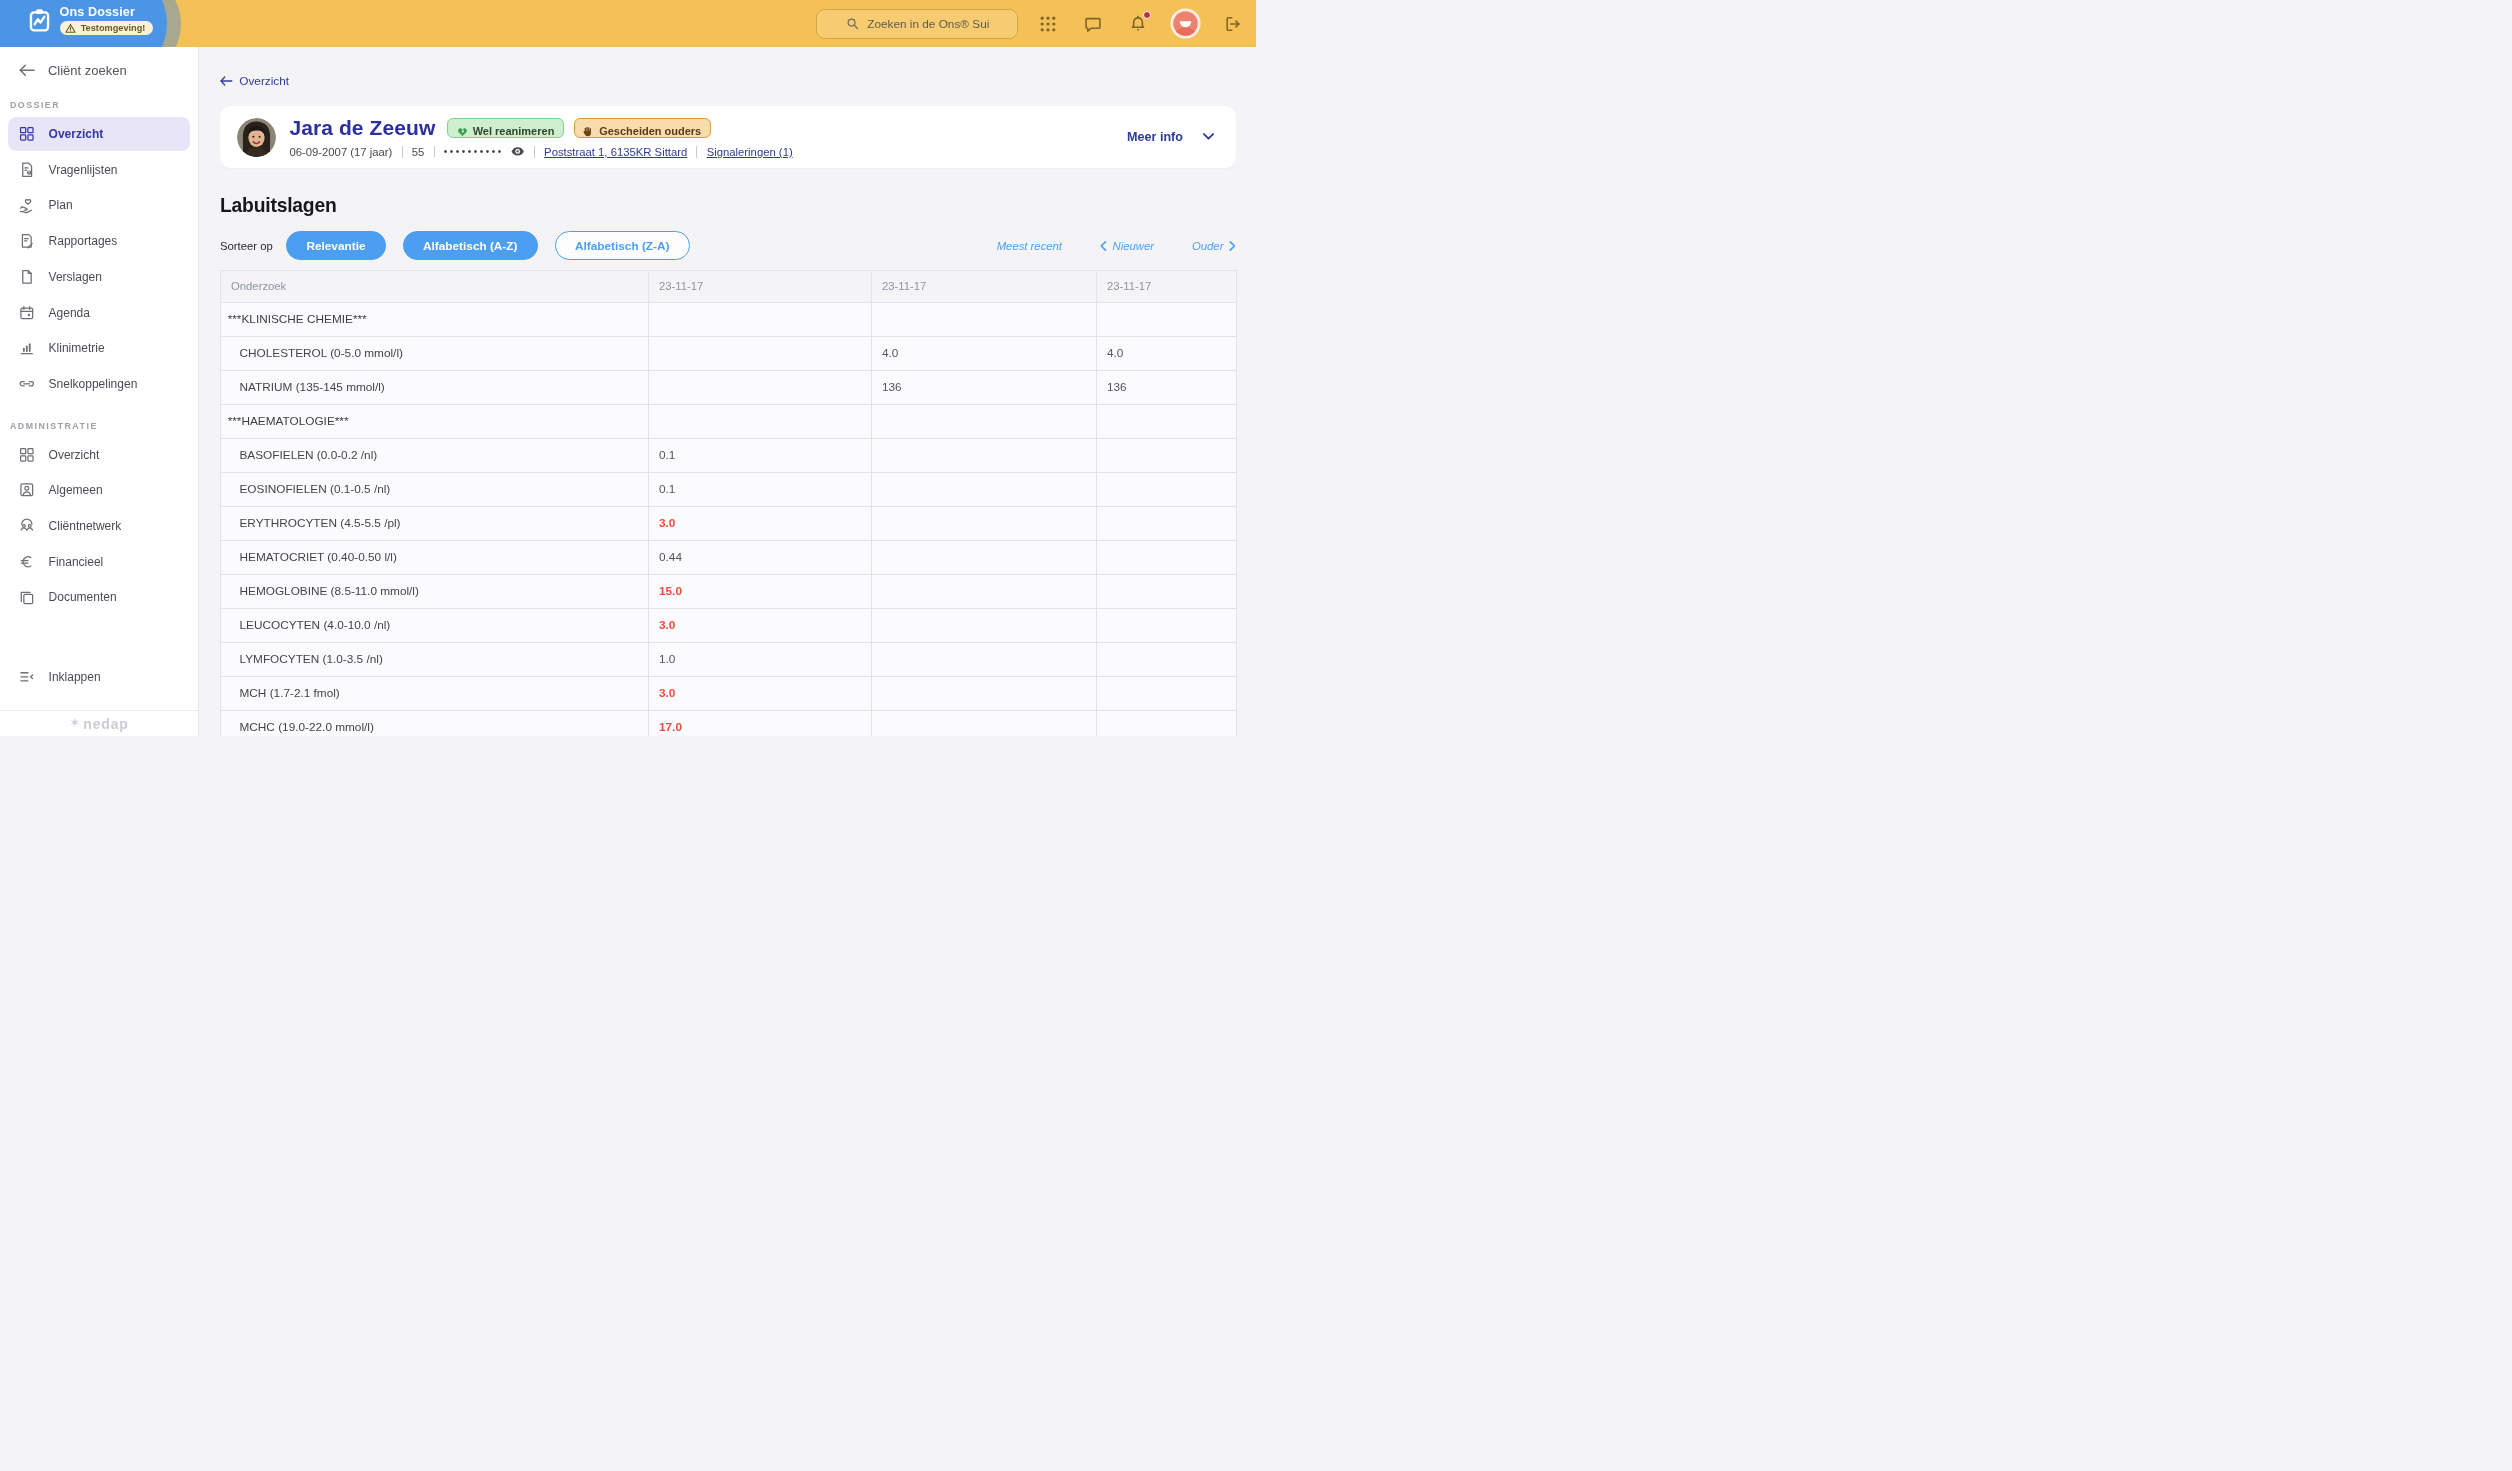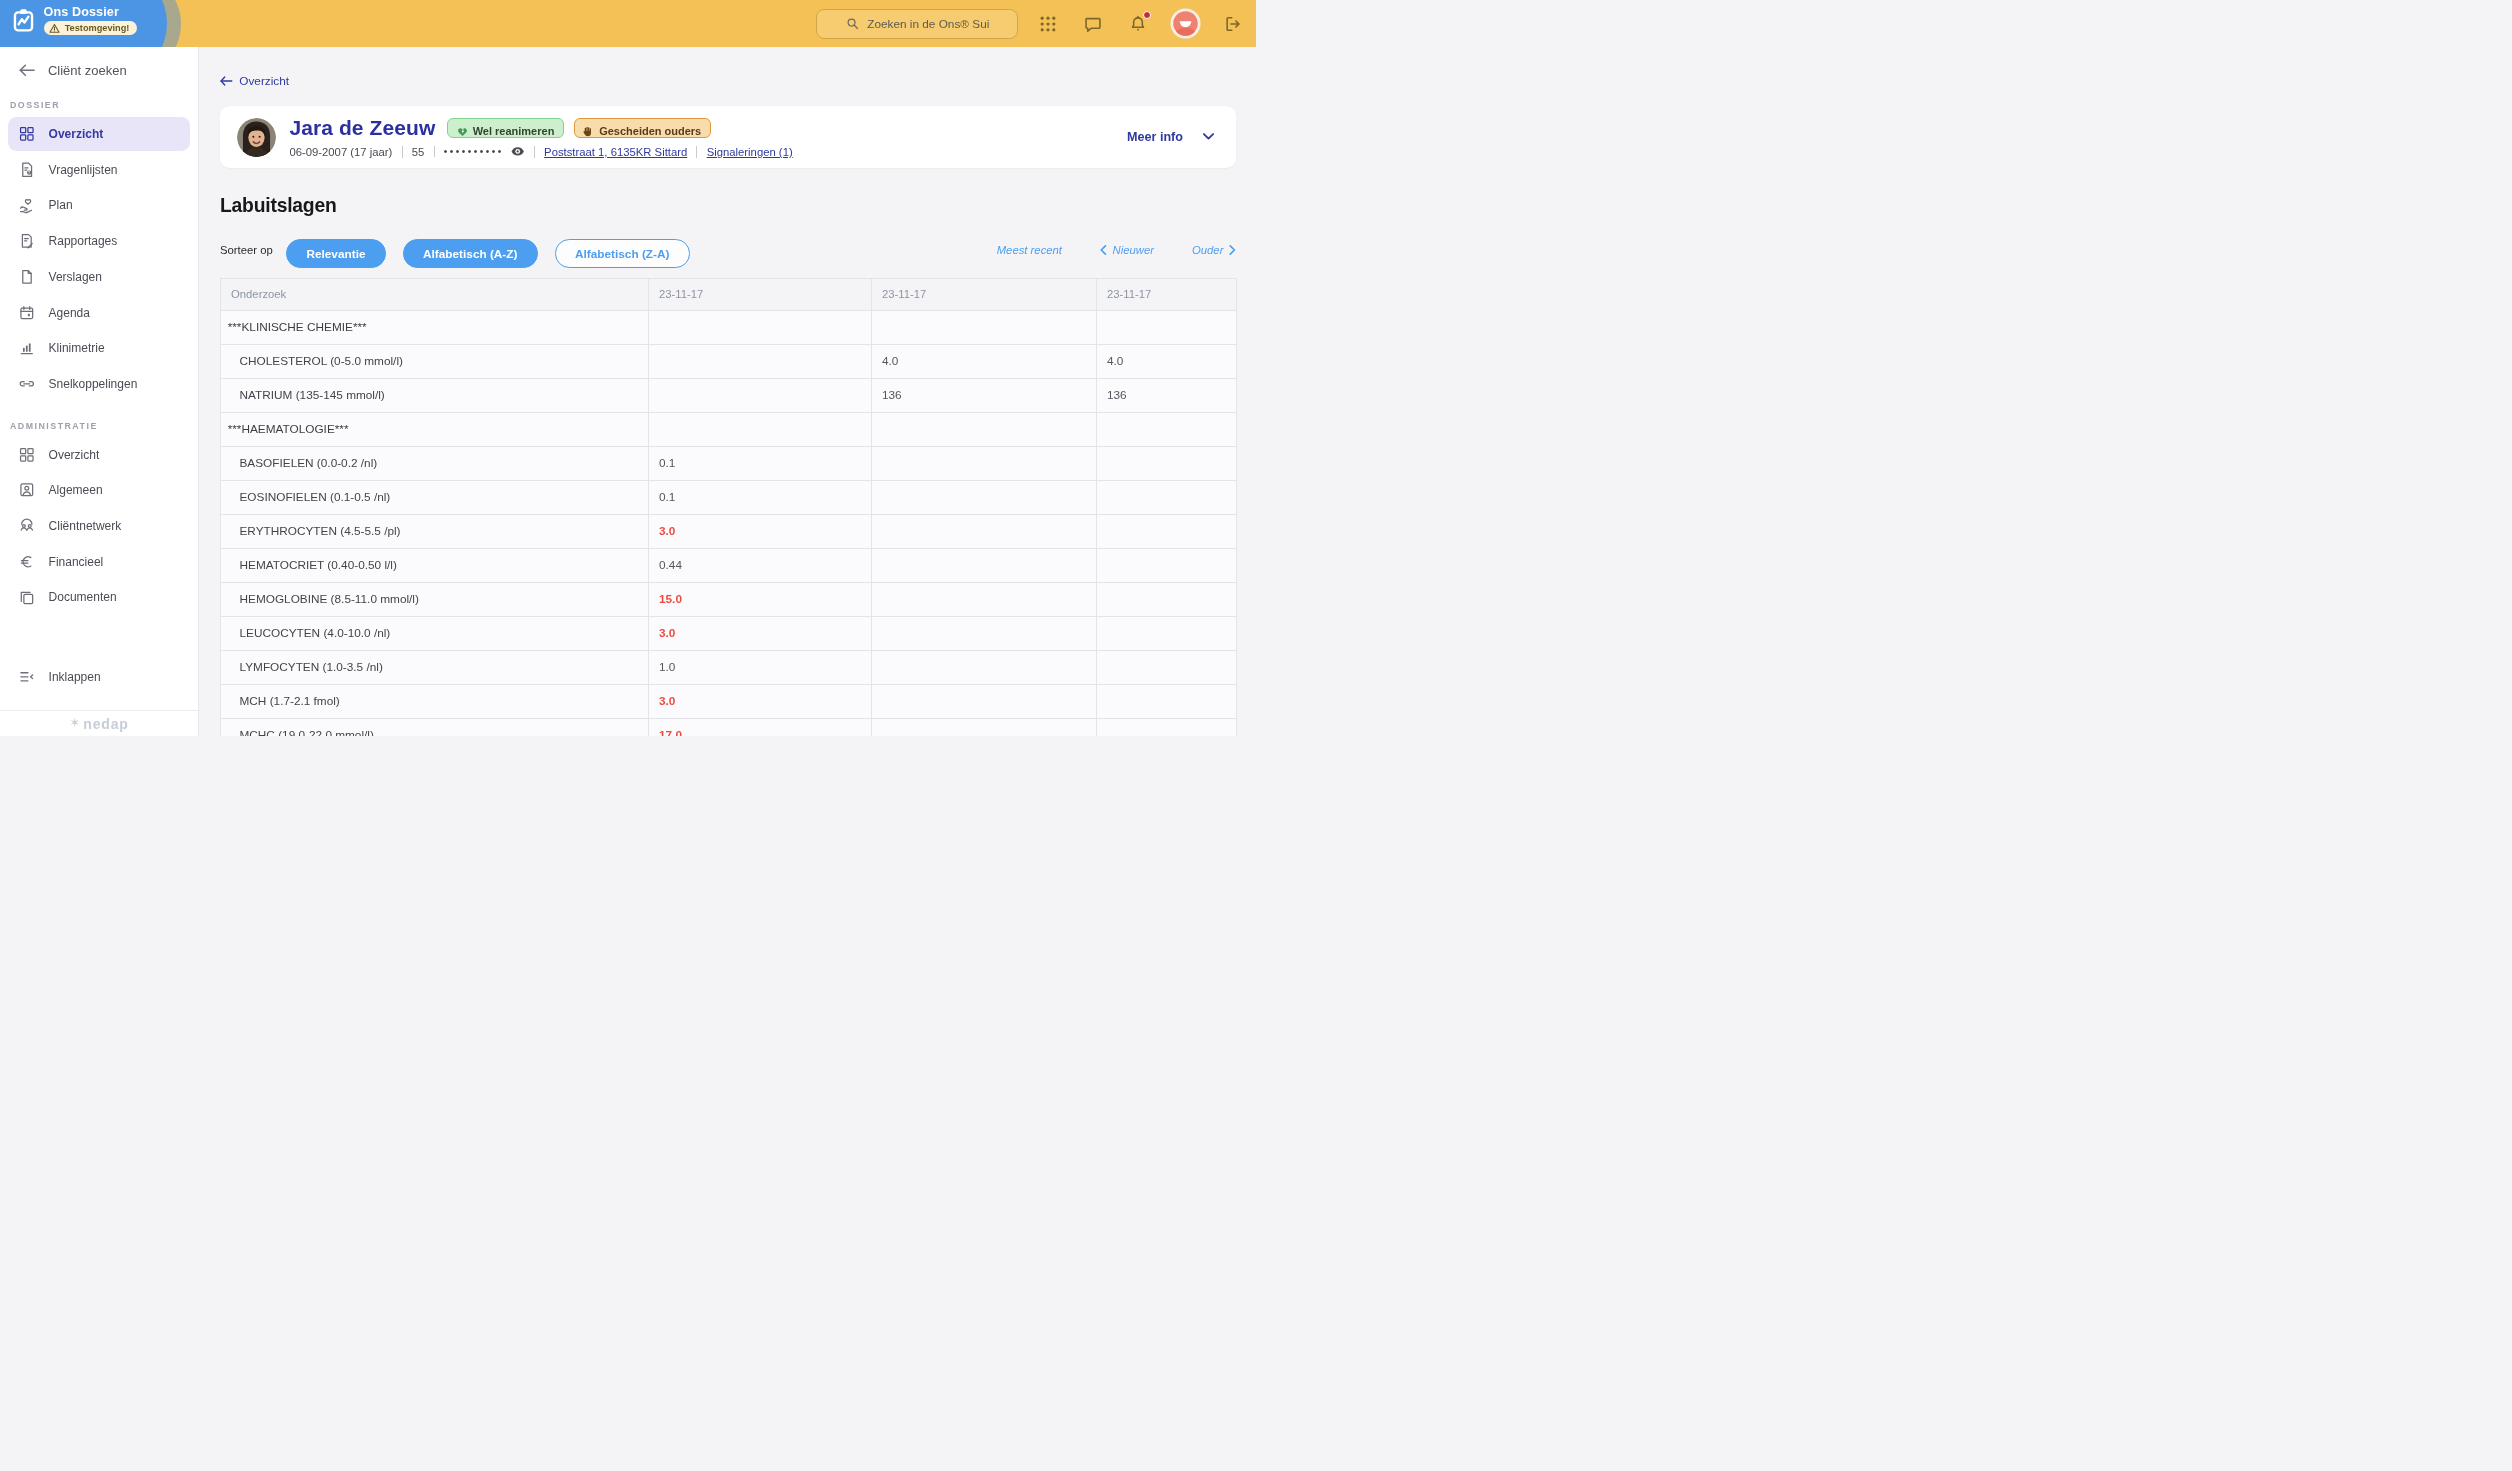--- a/index.html
+++ b/index.html
@@ -15,21 +15,21 @@
   html,body{width:1256px;height:736px;overflow:hidden;}
   body{font-family:"Liberation Sans","DejaVu Sans",sans-serif;background:var(--page-bg);-webkit-font-smoothing:antialiased;}
   .page{position:relative;width:1256px;height:736px;display:flex;flex-direction:column;}
 
   
   .topbar{position:relative;height:47px;flex:0 0 47px;background:var(--header-orange);overflow:hidden;z-index:5;}
   .blob-sage{position:absolute;left:0;top:0;width:128px;height:47px;background:var(--curve-sage);}
   .blob-sage::after{content:"";position:absolute;left:77px;top:-28.5px;width:104px;height:104px;border-radius:50%;background:var(--curve-sage);}
   .blob-blue{position:absolute;left:0;top:0;width:124px;height:47px;background:var(--brand-blue);}
   .blob-blue::after{content:"";position:absolute;left:86px;top:-25px;width:81px;height:97px;border-radius:50%;background:var(--brand-blue);}
-  .brand{position:absolute;left:11px;top:5px;display:flex;align-items:center;gap:7.6px;z-index:3;}
+  .brand{position:absolute;left:27px;top:5px;display:flex;align-items:center;gap:7.6px;z-index:3;}
   .brand-icon svg{width:25px;height:25px;display:block;}
   .brand-title{color:#fff;font-size:12.6px;font-weight:bold;line-height:14.3px;letter-spacing:0.1px;}
   .env-badge{margin-top:1.7px;display:inline-flex;align-items:center;gap:4.2px;background:#FBF2D9;border-radius:9.2px;padding:1.7px 7.6px 1.7px 5.9px;}
   .env-badge span{font-size:9.2px;font-weight:bold;color:#6B5B21;}
   .topbar-right{position:absolute;right:13.4px;top:0;height:47px;display:flex;align-items:center;z-index:3;}
   .search{display:flex;align-items:center;gap:7.6px;width:202px;height:30px;border:1.3px solid #D2A647;background:#F7CC70;border-radius:8.4px;padding:0 28px;}
   .search svg{flex:0 0 auto;}
   .search input{border:none;outline:none;background:transparent;font-family:inherit;font-size:11.8px;color:#4a463c;width:100%;}
   .search input::placeholder{color:#5D5A52;opacity:1;}
   .top-ic{border:none;background:transparent;cursor:pointer;color:var(--icon-olive);display:flex;align-items:center;justify-content:center;padding:0;}
@@ -87,21 +87,21 @@
   .seg + .seg{border-left:0.8px solid #C9C9D1;padding-left:9.2px;margin-left:9.2px;}
   .dots{letter-spacing:2.5px;font-size:10px;color:#3F3F46;line-height:1;}
   .eye{margin-left:7.6px;cursor:pointer;display:inline-flex;}
   .plink{color:var(--indigo);text-decoration:underline;cursor:pointer;}
   .more-info{margin-left:auto;display:flex;align-items:center;gap:20px;color:var(--indigo);font-size:12.6px;font-weight:bold;cursor:pointer;}
 
   .page-title{margin-top:25px;font-size:19.3px;line-height:25px;font-weight:bold;color:#18181B;letter-spacing:-0.2px;}
 
   .sort-row{margin-top:13.4px;display:flex;align-items:center;}
   .sort-label{font-size:11.3px;color:#2B2B2E;margin-right:13.4px;}
-  .pills{display:flex;gap:17px;margin-top:8px;}
+  .pills{display:flex;gap:17px;}
   .pill{height:28.5px;border-radius:14.3px;padding:0 19.3px;font-family:inherit;font-size:11.8px;font-weight:bold;cursor:pointer;}
   .pill-filled{background:var(--sky-blue);border:1.3px solid var(--sky-blue);color:#fff;}
   .pill-outline{background:#FDFDFE;border:1.3px solid var(--sky-blue);color:var(--sky-blue);}
   .nav-links{margin-left:auto;display:flex;align-items:flex-start;gap:38px;font-style:italic;}
   .nav-links a{display:inline-flex;align-items:center;gap:5.9px;color:var(--sky-blue);font-size:11.3px;font-weight:500;cursor:pointer;text-decoration:none;}
 
   .lab-table{margin-top:10px;width:100%;border-collapse:collapse;table-layout:fixed;}
   .lab-table th,.lab-table td{border:0.8px solid var(--line);vertical-align:middle;text-align:left;font-weight:normal;}
   .lab-table thead tr{height:32px;}
   .lab-table thead th{font-size:11.3px;color:var(--muted-header);padding-left:10px;background:transparent;}

